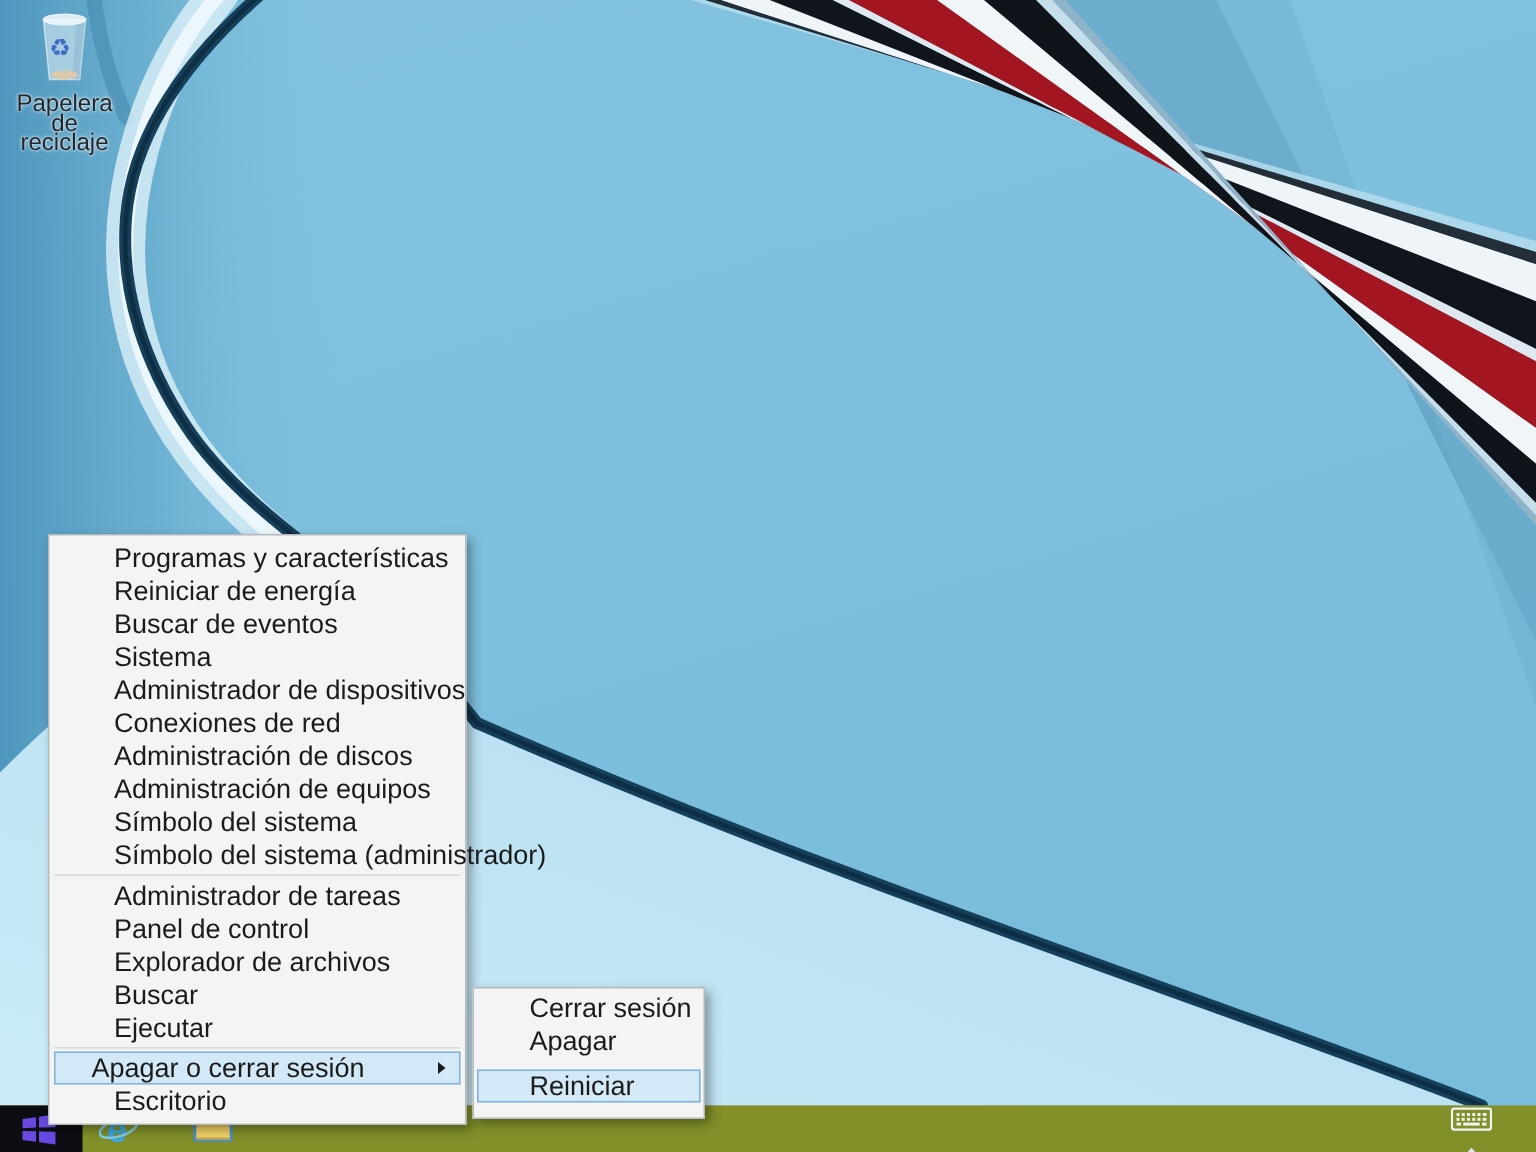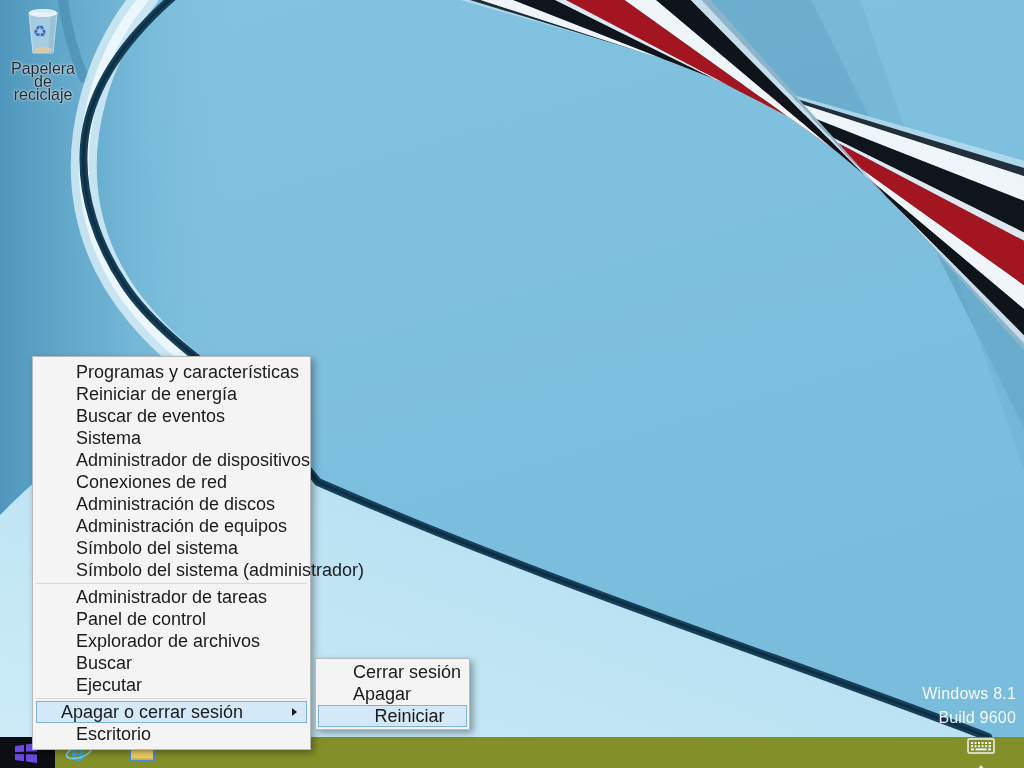--- a/index.html
+++ b/index.html
@@ -30,21 +30,21 @@
 
   
   .menu{position:absolute;background:#f4f4f4;border:1px solid #b7babd;
       box-shadow:3px 3px 7px rgba(0,0,0,.35);z-index:10;padding:4px 0;}
   #winx-menu{left:32px;top:356px;width:277px;}
   #winx-submenu{left:315px;top:658px;width:153px;padding:2px 0;z-index:11;}
   .mi{height:22px;line-height:22px;font-size:18px;color:#1b1b1b;padding-left:43px;
       position:relative;white-space:nowrap;cursor:pointer;}
   #winx-submenu .mi{padding-left:37px;}
   .mi.hl{margin:0 3px;border:1px solid #7fb2d9;background:#d3e9f8;height:20px;line-height:20px;padding-left:24px;}
-  #winx-submenu .mi.hl{margin:0 2px;padding-left:34px;text-align:center;}
+  #winx-submenu .mi.hl{margin:8px 2px;padding-left:34px;}
   .sep{height:1px;background:#dadada;margin:2px 3px;}
   .sub-arrow{position:absolute;right:9px;top:6px;width:0;height:0;
       border-left:5px solid #1b1b1b;border-top:4px solid transparent;border-bottom:4px solid transparent;}
 </style>
 </head>
 <body>
 
 <div id="screen">
 
   <svg id="wallpaper" width="1024" height="768" viewBox="0 0 1024 768">
@@ -100,24 +100,20 @@
       <path d="M8,7 L36,7 L32,47 L12,47 Z" fill="rgba(240,248,252,0.5)" stroke="rgba(205,225,238,0.95)" stroke-width="1"></path>
       <path d="M30,8 L36,7 L32,47 L27,47 Z" fill="rgba(130,170,195,0.35)"></path>
       <ellipse cx="22" cy="7" rx="14" ry="3.5" fill="rgba(250,253,255,0.78)" stroke="#eaf4fa" stroke-width="1"></ellipse>
       <ellipse cx="22" cy="44" rx="9" ry="3" fill="#dbc9ad"></ellipse>
       <text x="19" y="31" text-anchor="middle" font-size="16" fill="#3e6cc0">♻</text>
     </svg>
     <div class="label">Papelera de</div>
     <div class="label">reciclaje</div>
   </div>
 
-  <div id="watermark">
-    <div>Windows 8.1</div>
-    <div>Build 9600</div>
-  </div>
 
   <div id="taskbar">
     <div id="start-button">
       <svg width="55" height="31" viewBox="0 0 55 31">
         <path d="M15,9 L24,7.8 L24,14.7 L15,15.2 Z" fill="#6a49e2"></path>
         <path d="M26,7.5 L37,6 L37,14.5 L26,14.6 Z" fill="#6a49e2"></path>
         <path d="M15,17 L24,17.2 L24,24.2 L15,23 Z" fill="#6a49e2"></path>
         <path d="M26,17.3 L37,17.5 L37,26 L26,24.5 Z" fill="#6a49e2"></path>
       </svg>
     </div>

